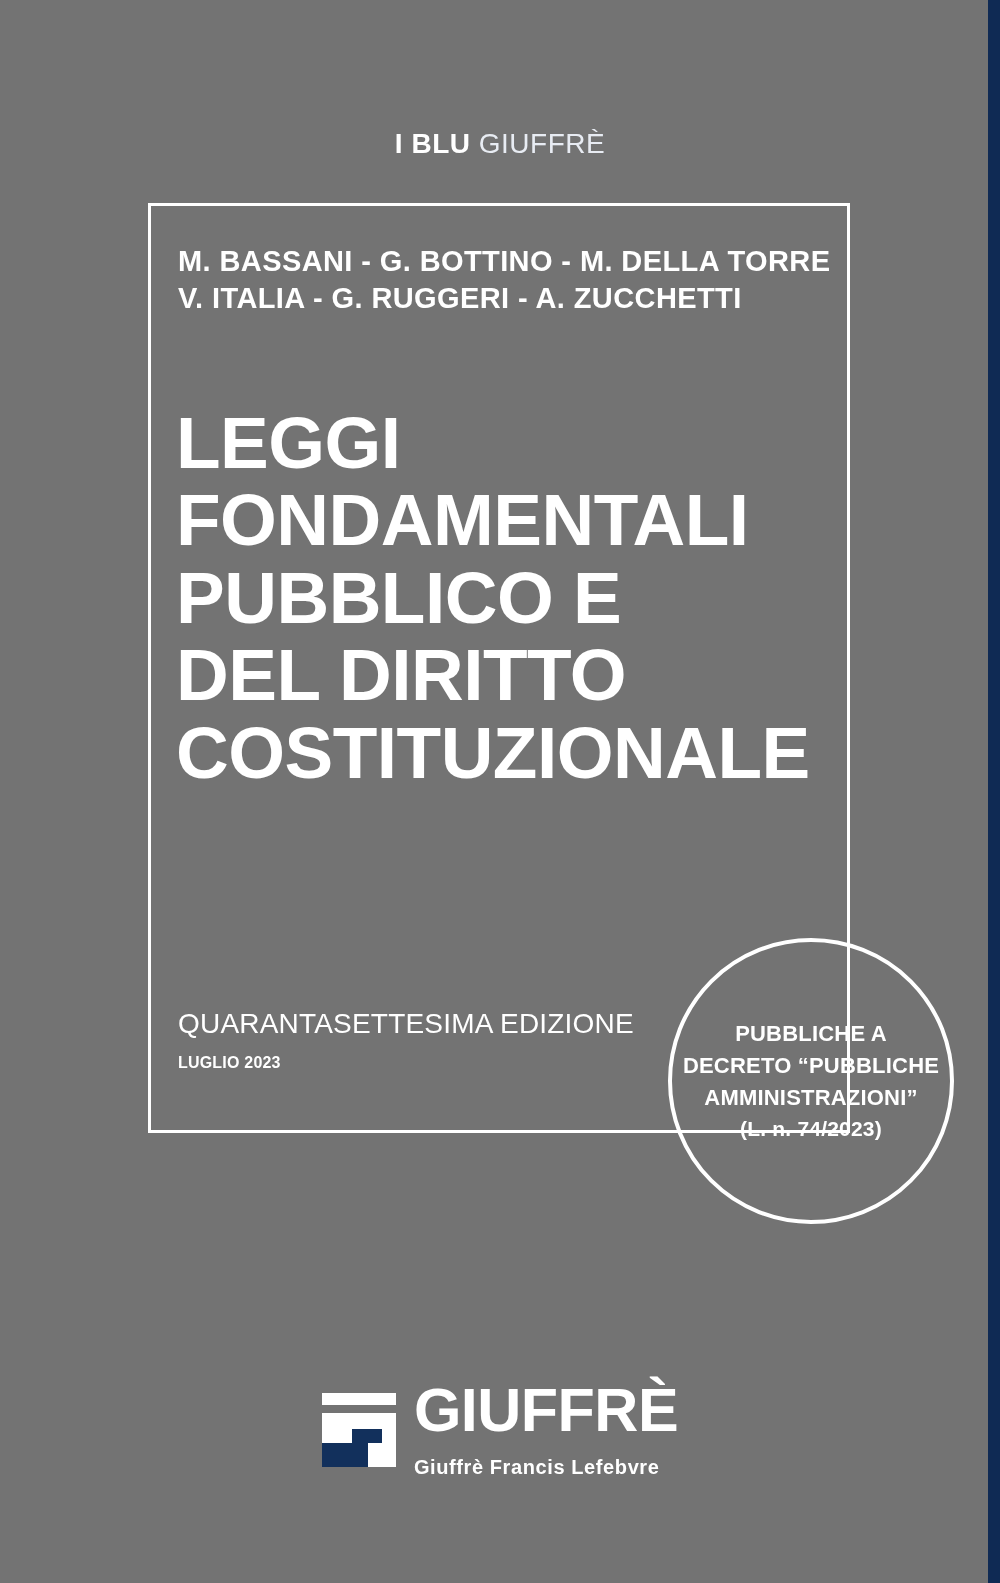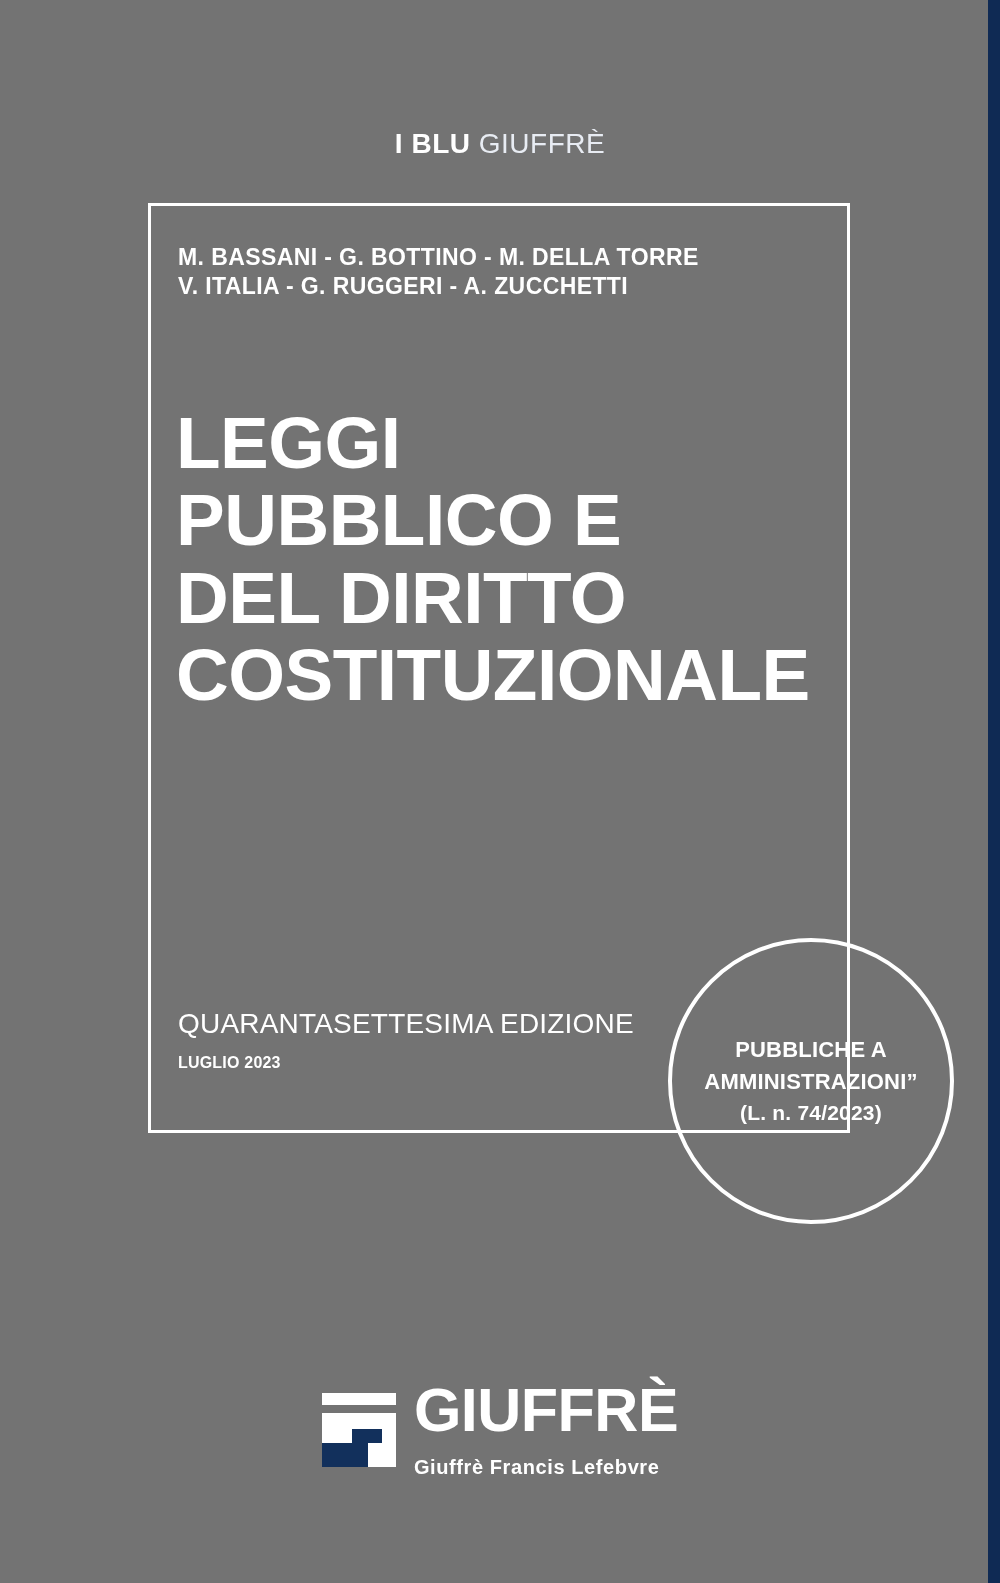--- a/index.html
+++ b/index.html
@@ -45,21 +45,21 @@
   }
 
   
   .authors {
     position: absolute;
     left: 178px;
     top: 243px;
     width: 640px;
     color: #ffffff;
     font-weight: bold;
-    font-size: 23px;
+    font-size: 29px;
     line-height: 1.28;
     letter-spacing: 0.4px;
   }
   .authors .line { white-space: nowrap; }
 
   
   .title {
     position: absolute;
     left: 176px;
     top: 404px;
@@ -190,32 +190,34 @@
 
   <div class="frame"></div>
 
   <div class="authors">
     <div class="line">M. BASSANI - G. BOTTINO - M. DELLA TORRE</div>
     <div class="line">V. ITALIA - G. RUGGERI - A. ZUCCHETTI</div>
   </div>
 
   <div class="title">
     <span class="tline">LEGGI</span>
+    <span class="tline">FONDAMENTALI</span>
     <span class="tline">PUBBLICO E</span>
     <span class="tline">DEL DIRITTO</span>
     <span class="tline">COSTITUZIONALE</span>
   </div>
 
   <div class="edition">
     <div class="ed-main">QUARANTASETTESIMA EDIZIONE</div>
     <div class="ed-date">LUGLIO 2023</div>
   </div>
 
   <div class="sticker">
     <div class="st-line">PUBBLICHE A</div>
+    <div class="st-line">DECRETO “PUBBLICHE</div>
     <div class="st-line">AMMINISTRAZIONI”</div>
     <div class="st-line small">(L. n. 74/2023)</div>
   </div>
 
   <div class="logo">
     <div class="logo-mark">
       <div class="bar-top"></div>
       <div class="g-body"></div>
       <div class="g-notch"></div>
       <div class="g-slit"></div>

